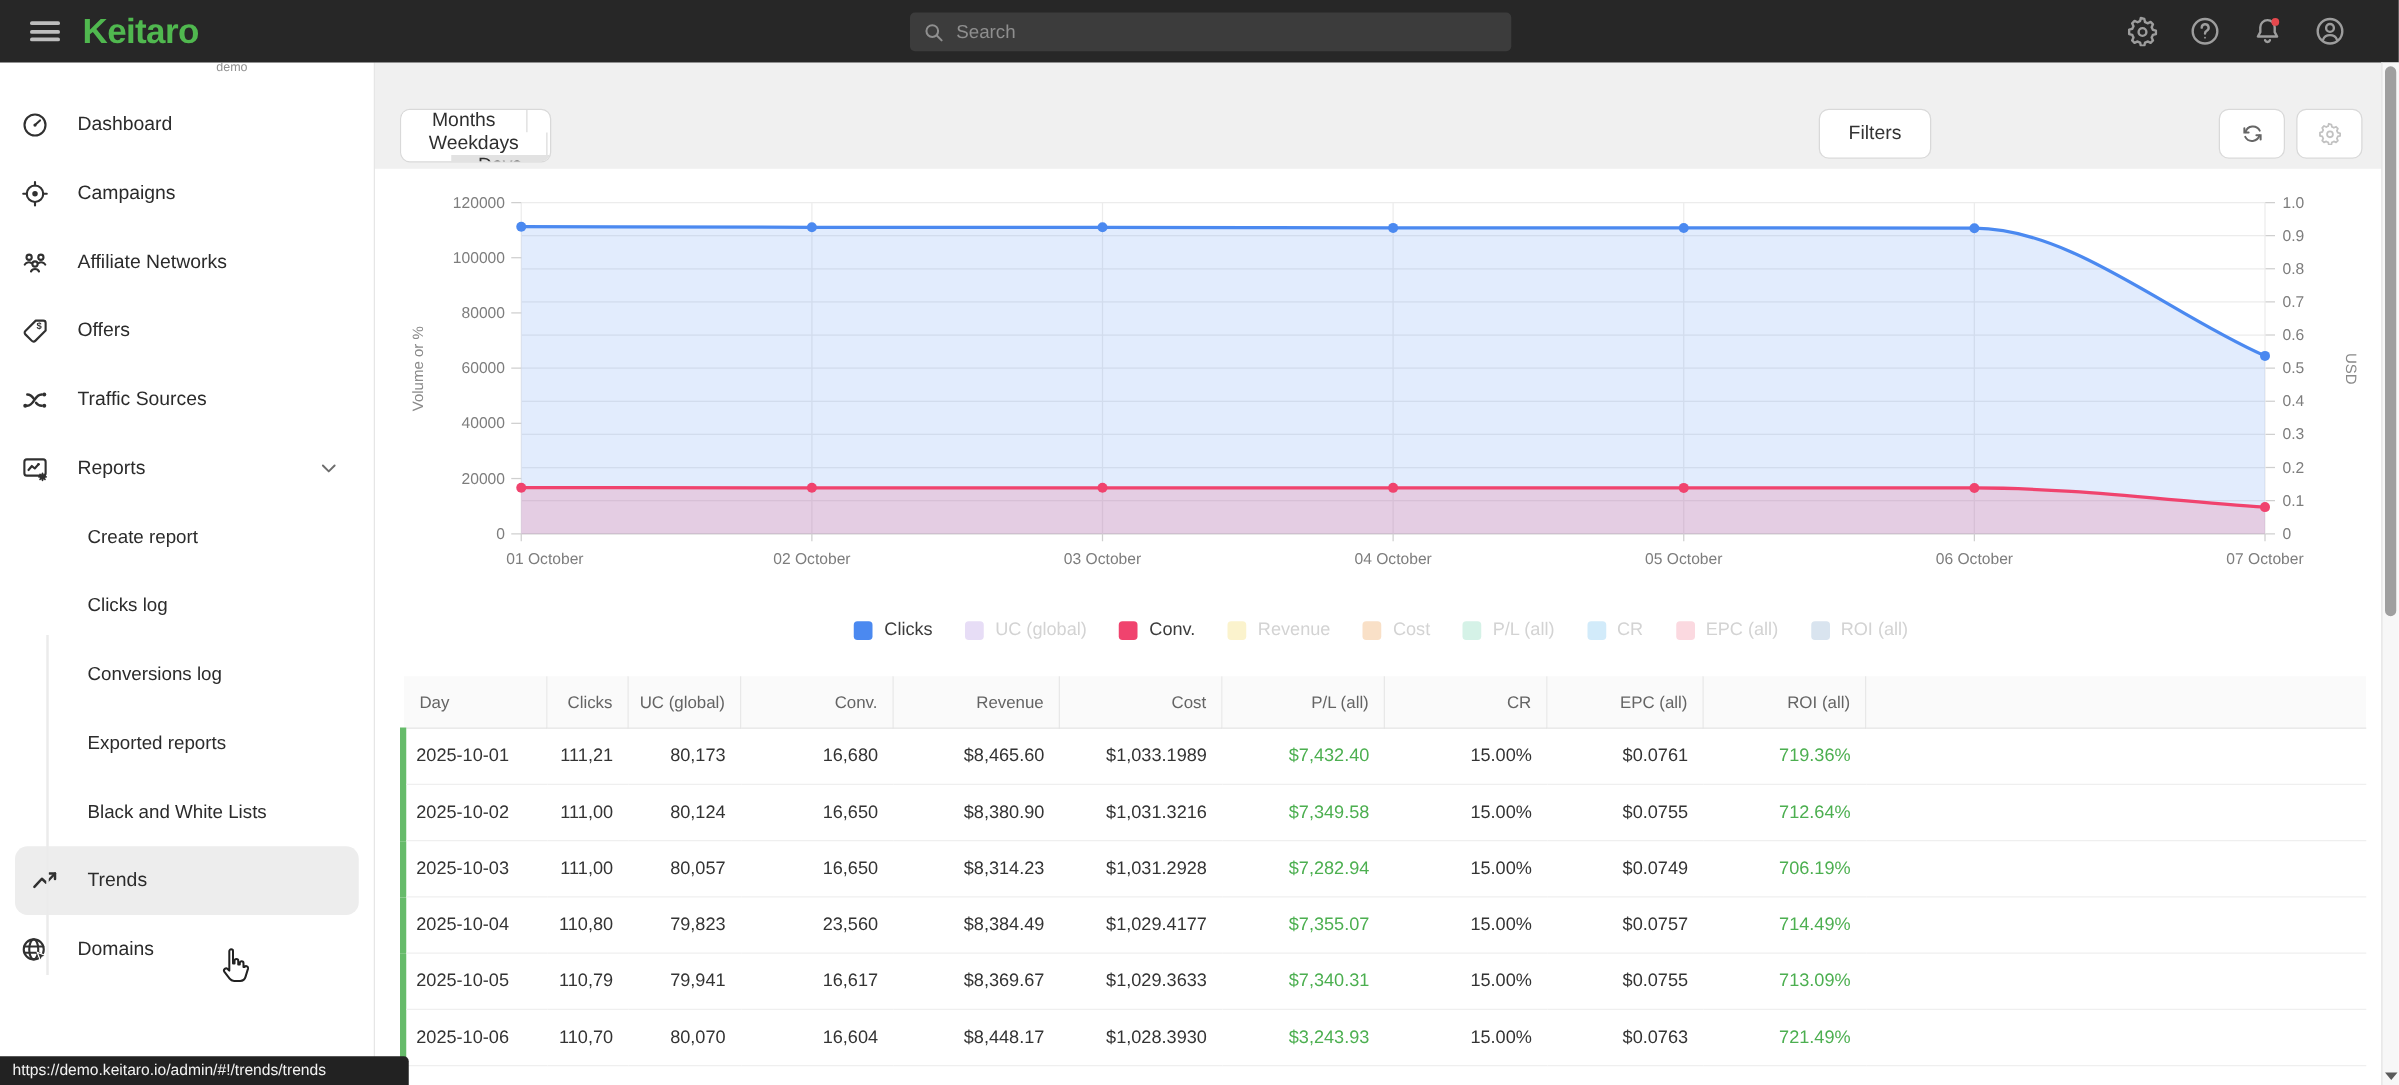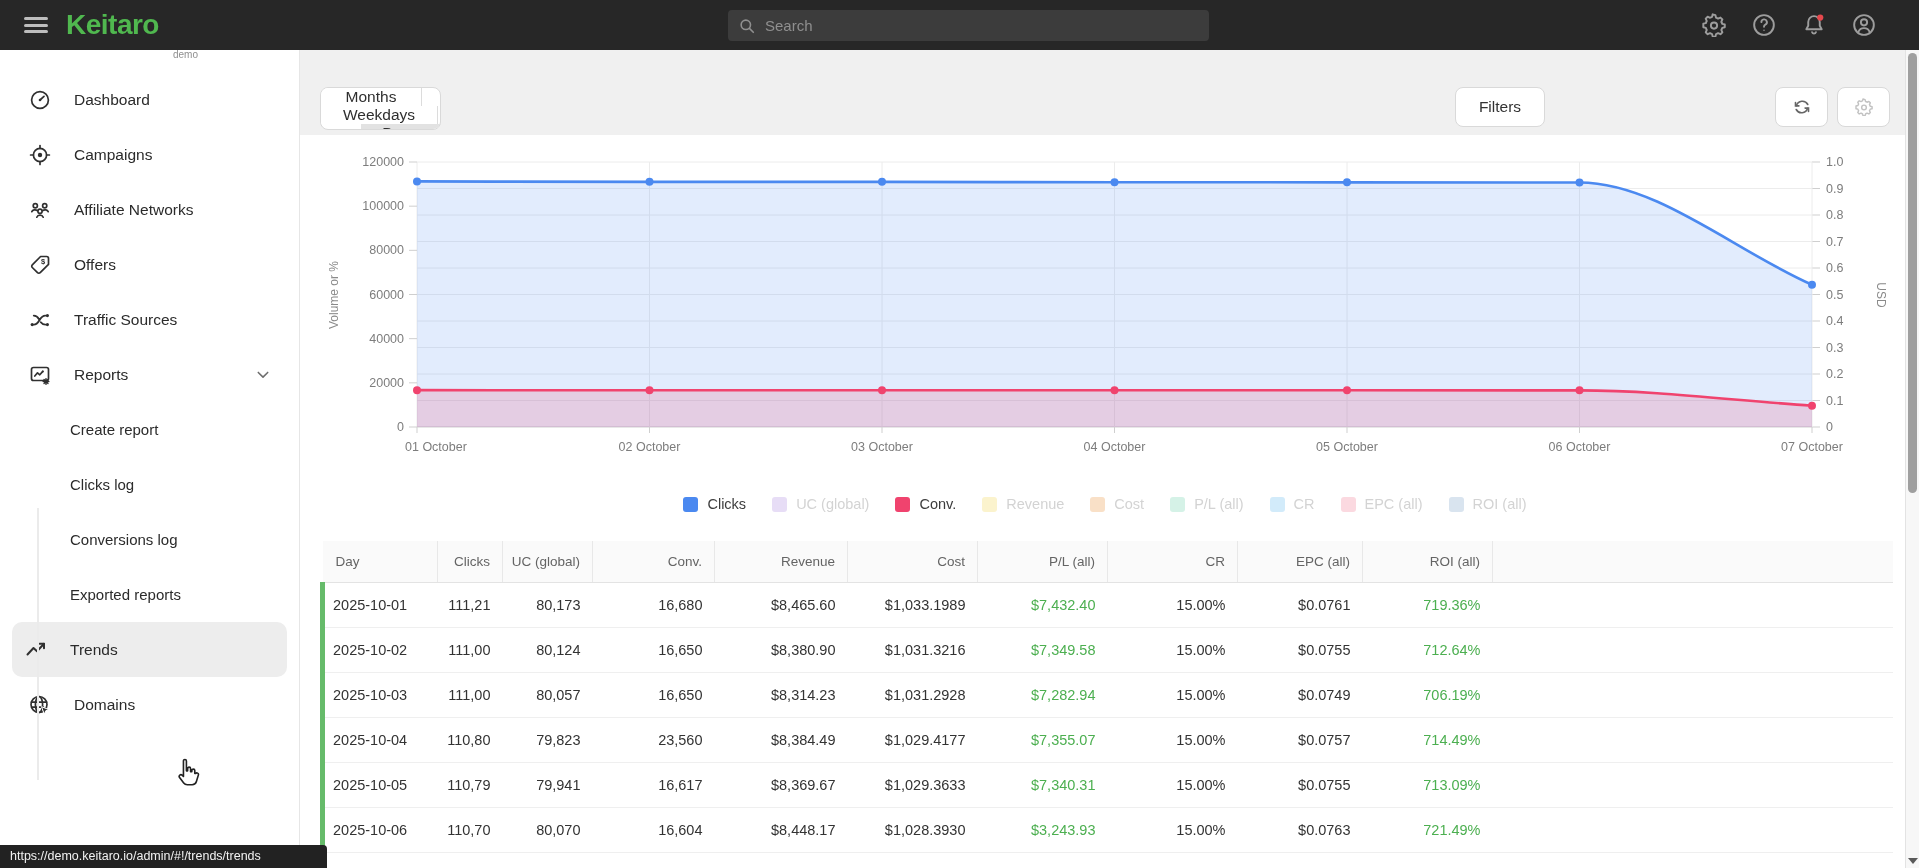--- a/index.html
+++ b/index.html
@@ -16,21 +16,21 @@
   .searchbox .icn { width:18px; height:18px; color:#8f8f8f; flex:0 0 auto; margin-right:9px; }
   .searchbox input { flex:1; background:transparent; border:none; outline:none; color:#ddd; font-size:15px; font-family:inherit; }
   .searchbox input::placeholder { color:#8f8f8f; }
   .tb-icons { position:absolute; right:43px; top:13px; display:flex; gap:26px; }
   .tb-icons .icn { width:24px; height:24px; color:#9d9d9d; cursor:pointer; position:relative; }
 
   .icn svg { width:100%; height:100%; display:block; }
 
   
   .sidebar { position:absolute; left:0; top:50px; width:300px; height:818px; background:#fff; border-right:1px solid #e6e6e6; padding-top:22px; z-index:10; }
-  .side-item { height:55px; display:flex; align-items:center; padding-left:28px; cursor:pointer; position:relative; }
+  .side-item { height:55px; display:flex; align-items:center; padding-left:16px; cursor:pointer; position:relative; }
   .side-item .icn { width:24px; height:24px; color:#303030; flex:0 0 auto; }
   .side-item .lbl { margin-left:22px; font-size:15.5px; color:#2b2b2b; }
   .side-item.child { padding-left:70px; }
   .side-item.child .lbl { margin-left:0; font-size:15px; }
   .side-item.active { background:#ededed; border-radius:10px; margin:0 12px; padding-left:12px; }
   .side-item.active .icn { margin-left:0; }
   .side-item .chev { margin-left:auto; margin-right:30px; width:12px; height:8px; color:#6d6d6d; }
   .side-rule { position:absolute; left:37px; top:458px; width:2px; height:272px; background:#ebebeb; }
 
   
@@ -211,20 +211,23 @@
         <span class="lbl">Create report</span>
       </div>
       <div class="side-item child">
         <span class="lbl">Clicks log</span>
       </div>
       <div class="side-item child">
         <span class="lbl">Conversions log</span>
       </div>
       <div class="side-item child">
         <span class="lbl">Exported reports</span>
+      </div>
+      <div class="side-item child">
+        <span class="lbl">Black and White Lists</span>
       </div>
       <div class="side-item active">
         <span class="icn">
           <svg viewBox="0 0 24 24" fill="none" stroke="currentColor" stroke-width="2" stroke-linecap="round" stroke-linejoin="round">
             <polyline points="3.5,16.5 9.5,10 13,13.2 20,5.8"></polyline>
             <polyline points="15.6,5.8 20,5.8 20,10.2"></polyline>
           </svg>
         </span>
         <span class="lbl">Trends</span>
       </div>

